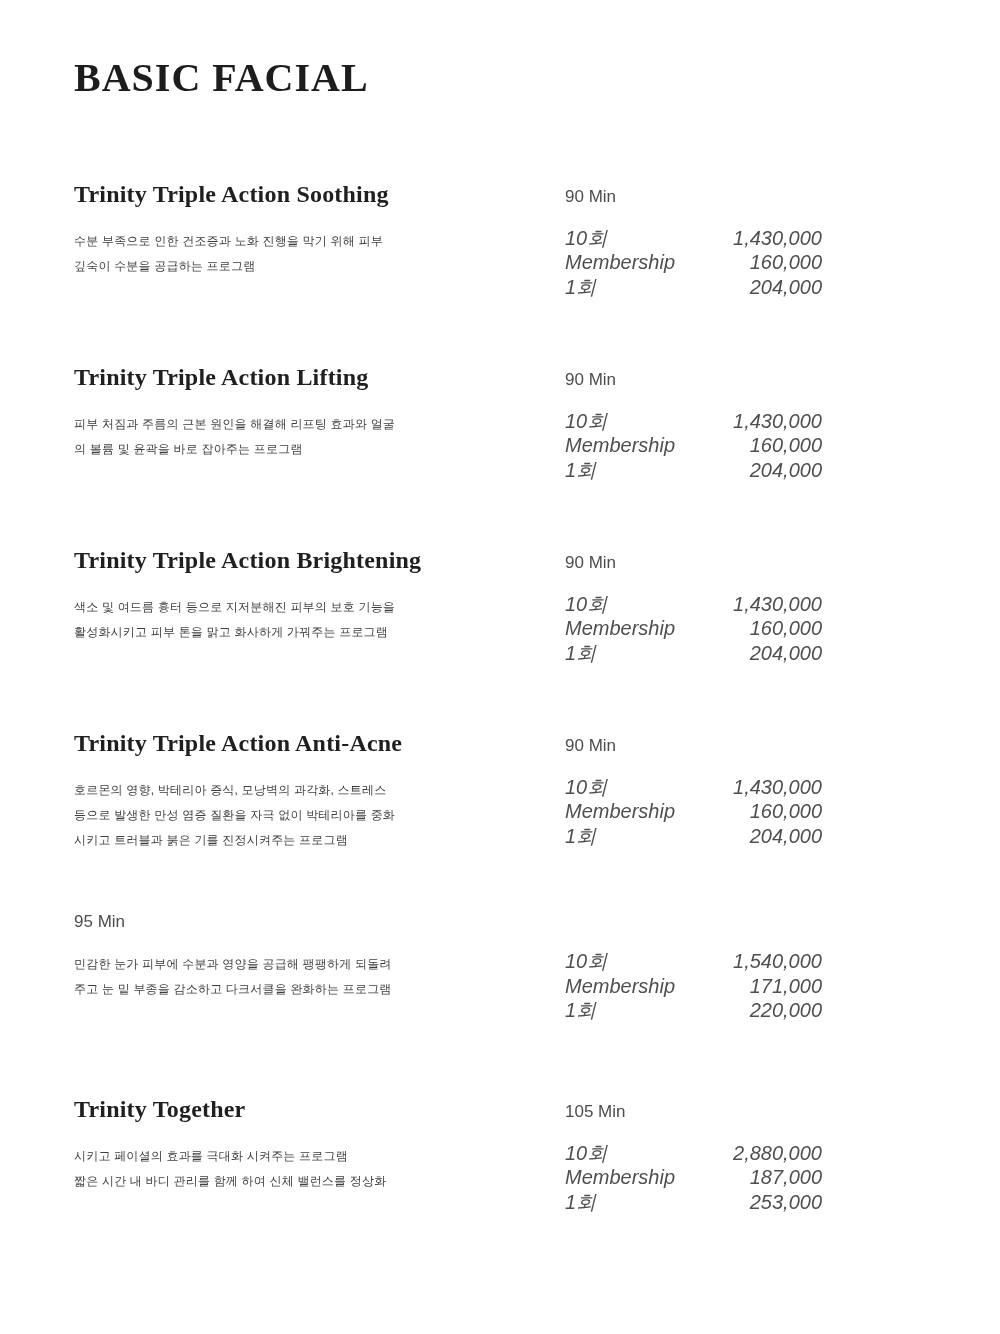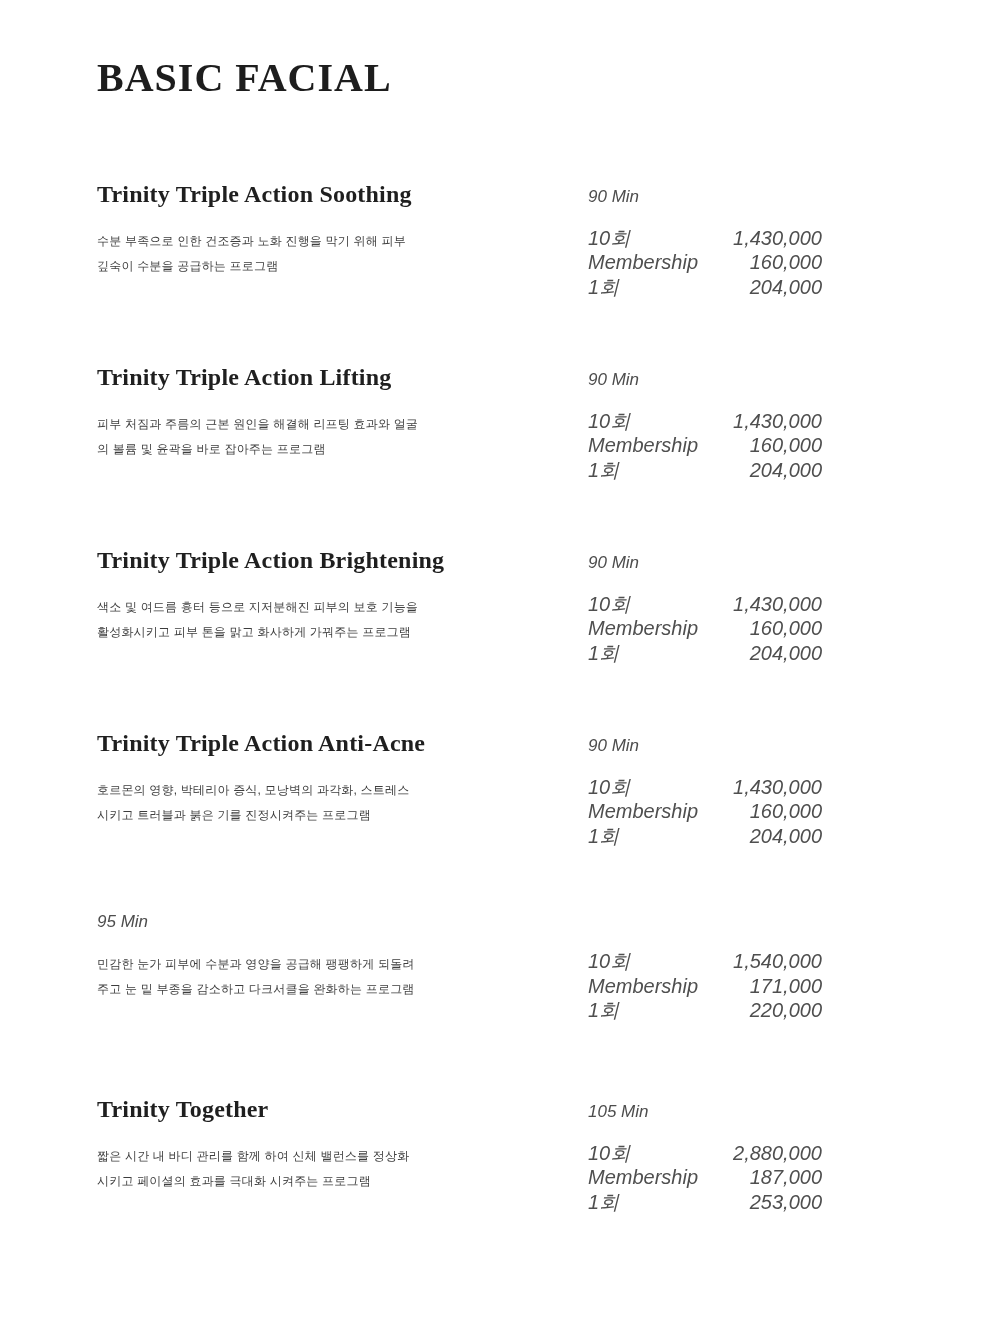--- a/index.html
+++ b/index.html
@@ -11,21 +11,21 @@
     width: 1000px;
     height: 1334px;
     font-family: "Liberation Sans", sans-serif;
     color: #3a3a3a;
     overflow: hidden;
   }
   .page {
     box-sizing: border-box;
     width: 1000px;
     height: 1334px;
-    padding: 56px 178px 0 97px;
+    padding: 56px 178px 0 74px;
   }
   h1.page-title {
     margin: 0;
     font-family: "Liberation Serif", "DejaVu Serif", serif;
     font-size: 40px;
     font-weight: 600;
     letter-spacing: 1px;
     color: #1d1d1d;
     line-height: 1.1;
   }
@@ -45,21 +45,20 @@
   .item h2 {
     margin: 0;
     font-family: "Liberation Serif", "DejaVu Serif", serif;
     font-size: 24px;
     font-weight: 600;
     letter-spacing: 0.2px;
     color: #1f1f1f;
     line-height: 1.2;
   }
   .duration {
-    font-style: italic;
     font-size: 17px;
     color: #4d4d4d;
   }
   .row.body {
     margin-top: 17px;
   }
   .desc {
     font-size: 12px;
     line-height: 25px;
     color: #3d3d3d;
@@ -170,20 +169,21 @@
     </article>
 
     <article class="item">
       <div class="row head">
         <h2>Trinity Triple Action Anti-Acne</h2>
         <div class="duration">90 Min</div>
       </div>
       <div class="row body">
         <div class="desc">
           <div>호르몬의 영향, 박테리아 증식, 모낭벽의 과각화, 스트레스</div>
+          <div>등으로 발생한 만성 염증 질환을 자극 없이 박테리아를 중화</div>
           <div>시키고 트러블과 붉은 기를 진정시켜주는 프로그램</div>
         </div>
         <div class="prices">
           <div class="price-row">
             <span class="plabel">10회</span>
             <span class="pvalue">1,430,000</span>
           </div>
           <div class="price-row">
             <span class="plabel">Membership</span>
             <span class="pvalue">160,000</span>
@@ -222,22 +222,22 @@
       </div>
     </article>
 
     <article class="item">
       <div class="row head">
         <h2>Trinity Together</h2>
         <div class="duration">105 Min</div>
       </div>
       <div class="row body">
         <div class="desc">
+          <div>시키고 페이셜의 효과를 극대화 시켜주는 프로그램</div>
           <div>짧은 시간 내 바디 관리를 함께 하여 신체 밸런스를 정상화</div>
-          <div>시키고 페이셜의 효과를 극대화 시켜주는 프로그램</div>
         </div>
         <div class="prices">
           <div class="price-row">
             <span class="plabel">10회</span>
             <span class="pvalue">2,880,000</span>
           </div>
           <div class="price-row">
             <span class="plabel">Membership</span>
             <span class="pvalue">187,000</span>
           </div>

